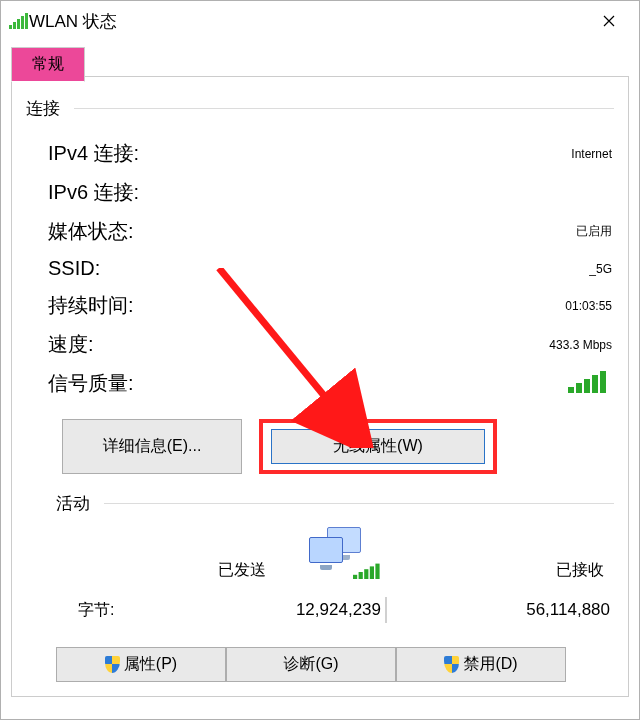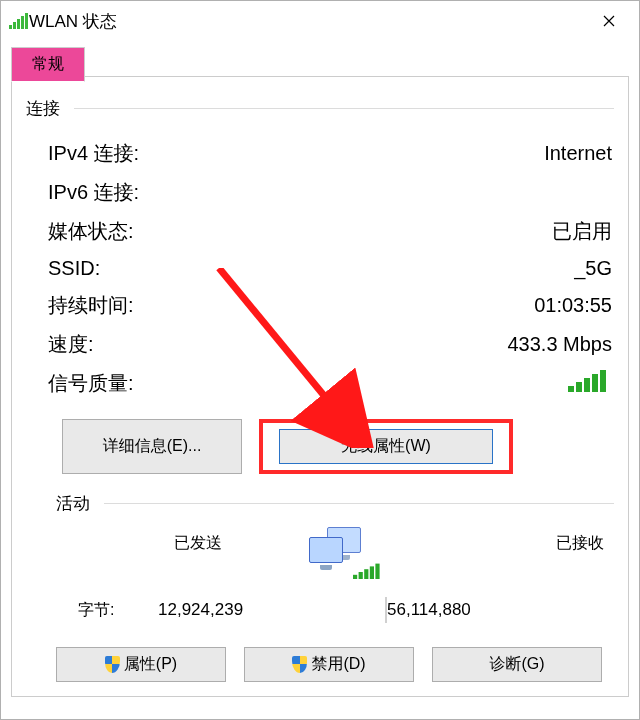--- a/index.html
+++ b/index.html
@@ -46,21 +46,21 @@
     display: flex; align-items: center; margin-bottom: 16px;
   }
   .section-head .lbl { font-size: 17px; white-space: nowrap; padding-right: 14px; }
   .section-head .hline { flex: 1; height: 1px; background: #dcdcdc; }
   
   .kv {
     display: flex; align-items: center;
     padding: 4px 0 4px 22px; margin-bottom: 4px;
   }
   .kv .k { flex: 0 0 110px; font-size: 20px; }
-  .kv .v { flex: 1; text-align: right; font-size: 20px; padding-right: 2px; }
+  .kv .v { flex: 1; text-align: right; font-size: 12px; padding-right: 2px; }
   .kv .v.sq { padding-right: 8px; }
   
   .sig { display: inline-flex; align-items: flex-end; gap: 2px; }
   .sig span { display: inline-block; width: 6px; background: #2aa82a; }
   .sig .b1 { height: 6px; } .sig .b2 { height: 10px; }
   .sig .b3 { height: 14px; } .sig .b4 { height: 18px; }
   .sig .b5 { height: 22px; }
   
   .wlan-ico { display: inline-flex; align-items: flex-end; gap: 1px; }
   .wlan-ico span { display: inline-block; width: 3px; background: #3cb83c; }
@@ -68,33 +68,33 @@
   .wlan-ico .w3 { height: 10px; } .wlan-ico .w4 { height: 13px; }
   .wlan-ico .w5 { height: 16px; }
   
   .btnrow { display: flex; gap: 17px; padding: 14px 0 12px 36px; }
   .btn {
     background: #e9e9e9; border: 1px solid #adadad;
     padding: 6px 0; width: 180px; text-align: center;
     font-size: 16px; font-family: inherit;
   }
   .highlight-red {
-    border: 4px solid #ff2a2a; padding: 6px 16px;
+    border: 4px solid #ff2a2a; padding: 6px 8px;
     display: inline-block;
   }
   .highlight-red .btn { border: 1.5px solid #2a73c7; width: 214px; }
   
   .arrow {
     position: absolute; left: 188px; top: 132px;
     width: 170px; height: 180px; pointer-events: none;
   }
   
   .activity { margin-top: 6px; margin-left: 30px; }
   .act-cols {
-    display: flex; align-items: flex-start; padding: 2px 0 6px 0; gap: 44px;
+    display: flex; align-items: flex-end; padding: 2px 0 6px 0;
   }
   .act-lbl { flex: 1; text-align: center; font-size: 16px; }
   .act-lbl.left { text-align: right; padding-right: 28px; }
   .act-lbl.right { text-align: right; padding-right: 10px; }
   .act-icon { flex: 0 0 100px; display: flex; justify-content: center; }
   .monitors { position: relative; width: 70px; height: 48px; }
   .mon {
     position: absolute; width: 34px; height: 26px; background: #b9d6ff;
     border: 1.5px solid #4169c9; border-radius: 2px;
   }
@@ -102,26 +102,26 @@
     content: ""; position: absolute; left: 10px; top: 27px;
     width: 12px; height: 5px; background: #8ca5c4; border-radius: 0 0 2px 2px;
   }
   .mon.back { left: 18px; top: -6px; opacity: 0.85; }
   .mon.front { left: 0; top: 4px; }
   .monitors .mini-sig { position: absolute; left: 44px; top: 24px; transform: scale(0.7); transform-origin: left bottom; }
   .act-row2 {
     display: flex; align-items: center; padding: 10px 0 0 22px;
   }
   .act-row2 .k { flex: 0 0 80px; }
-  .act-row2 .val { flex: 1; text-align: left; padding-right: 12px; font-size: 17px; }
+  .act-row2 .val { flex: 1; text-align: right; padding-right: 4px; font-size: 17px; }
   .act-row2 .sep { flex: 0 0 2px; height: 26px; background: #d0d0d0; }
   
   .bottom-actions {
     position: absolute; left: 14px; right: 14px; bottom: 14px;
-    display: flex; gap: 18px; padding-left: 30px;
+    display: flex;  padding-left: 30px;
   }
   .bottom-actions .btn { width: 170px; display: flex; align-items: center; justify-content: center; gap: 4px; }
   
   .shield {
     display: inline-block; width: 15px; height: 17px; position: relative;
   }
   .shield::before, .shield::after {
     content: ""; position: absolute; top: 0; width: 50%; height: 100%;
   }
   .shield::before {
@@ -251,21 +251,21 @@
       <span class="val">56,114,880</span>
     </div>
   </div>
 
   <div class="bottom-actions">
     <button class="btn">
       <span class="shield"></span>
       <span>属性(P)</span>
     </button>
     <button class="btn">
+      <span>诊断(G)</span>
+    </button>
+    <button class="btn">
       <span class="shield"></span>
       <span>禁用(D)</span>
     </button>
-    <button class="btn">
-      <span>诊断(G)</span>
-    </button>
   </div>
 
 </div>
 
 </body></html>

